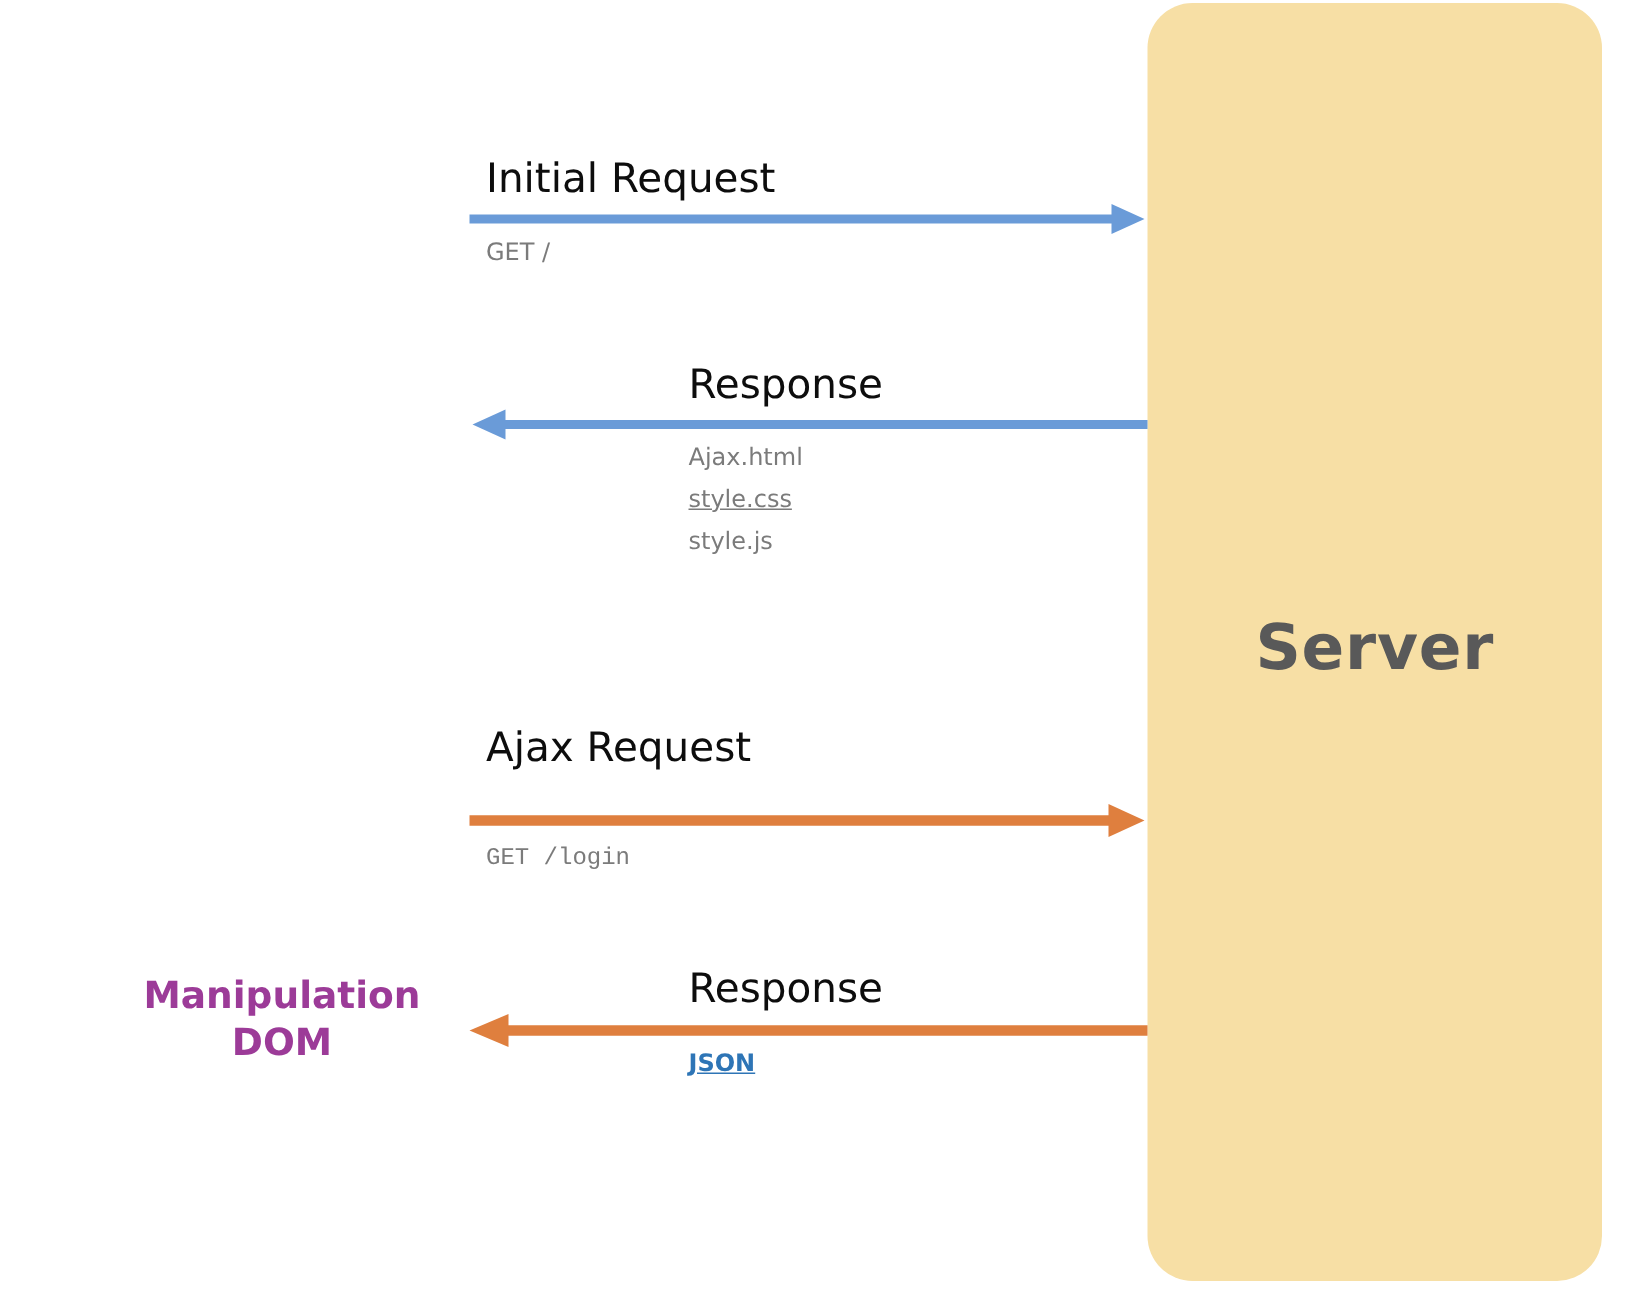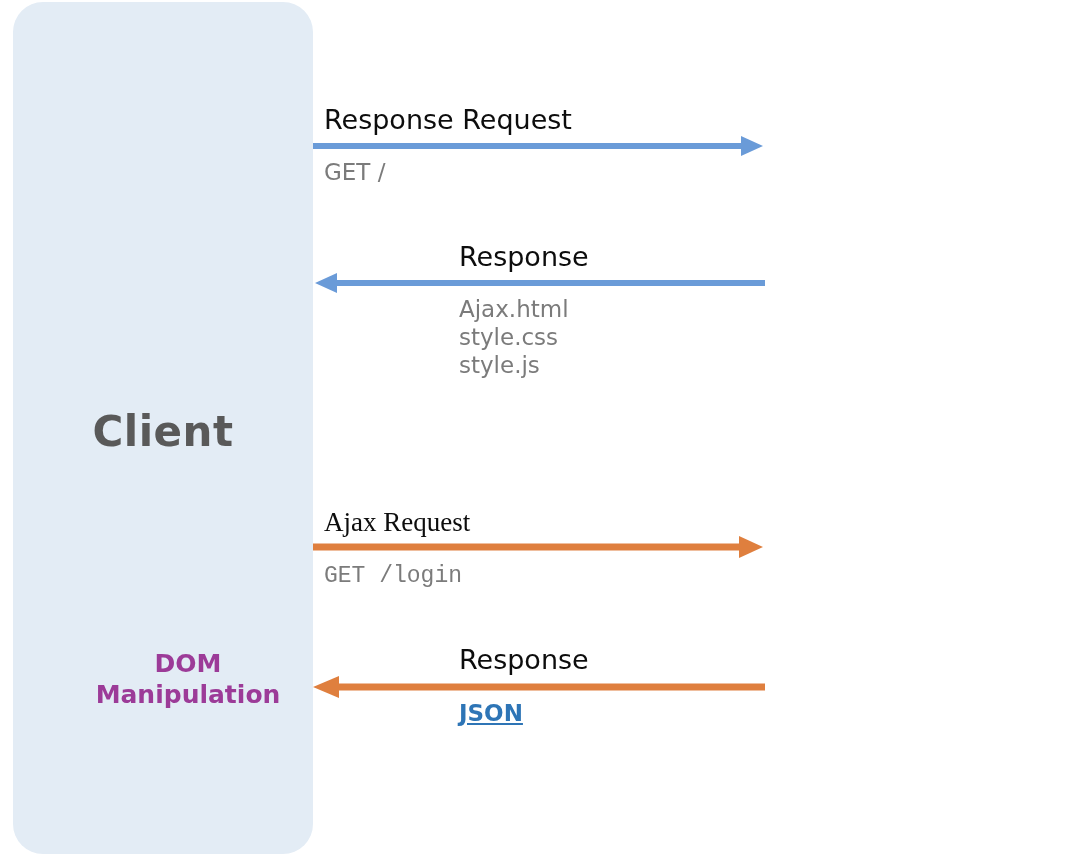--- a/index.html
+++ b/index.html
@@ -56,21 +56,21 @@
   }
   .msg-title {
     position: absolute;
     font-size: 27px;
     color: #0d0d0d;
     white-space: nowrap;
     line-height: 1;
   }
   .msg-sub {
     position: absolute;
-    font-size: 23px;
+    font-size: 16px;
     color: #7b7b7b;
     white-space: nowrap;
     line-height: 1.18;
   }
   .msg-sub.json-note {
     color: #2e75b6;
     font-weight: bold;
     text-decoration: underline;
   }
   .align-left  { text-align: left; }
@@ -92,51 +92,51 @@
     font-weight: bold;
     color: #9c3b98;
     line-height: 1.25;
   }
 </style>
 </head>
 <body>
 
 <div id="diagram">
 
-  <div id="client-panel" class="panel">
-    <div id="client-label" class="panel-label">Client</div>
+
+  <div id="server-panel" class="panel">
+    <div id="server-label" class="panel-label">Server</div>
   </div>
 
-
   <div class="message">
-    <div class="msg-title align-left" style="left:324px; top:106px;">Response Request</div>
+    <div class="msg-title align-left" style="left:324px; top:106px;">Initial Request</div>
 
     <svg class="arrow-svg" style="left:311px; top:133px;" width="456" height="26">
       <line x1="2" y1="13" x2="434" y2="13" stroke="#6a9bd8" stroke-width="6"></line>
       <polygon points="430,3 452,13 430,23" fill="#6a9bd8"></polygon>
     </svg>
 
     <div class="msg-sub align-left" style="left:324px; top:159px;">GET /</div>
   </div>
 
   <div class="message">
     <div class="msg-title align-right" style="left:459px; top:243px; width:295px;">Response</div>
 
     <svg class="arrow-svg" style="left:311px; top:270px;" width="456" height="26">
       <line x1="22" y1="13" x2="454" y2="13" stroke="#6a9bd8" stroke-width="6"></line>
       <polygon points="26,3 4,13 26,23" fill="#6a9bd8"></polygon>
     </svg>
 
     <div class="msg-sub align-right" style="left:459px; top:296px; width:295px;">Ajax.html</div>
-    <div class="msg-sub align-right" style="left:459px; top:324px; width:295px;">style.css</div>
+    <div class="msg-sub align-right" style="left:459px; top:324px; width:295px;text-decoration:underline;">style.css</div>
     <div class="msg-sub align-right" style="left:459px; top:352px; width:295px;">style.js</div>
   </div>
 
   <div class="message">
-    <div class="msg-title align-left" style="left:324px; top:509px;font-family:Liberation Serif, serif;">Ajax Request</div>
+    <div class="msg-title align-left" style="left:324px; top:485px;">Ajax Request</div>
 
     <svg class="arrow-svg" style="left:311px; top:533px;" width="456" height="28">
       <line x1="2" y1="14" x2="432" y2="14" stroke="#df7f3e" stroke-width="7"></line>
       <polygon points="428,3 452,14 428,25" fill="#df7f3e"></polygon>
     </svg>
 
     <div class="msg-sub align-left" style="left:324px; top:563px;font-family:Liberation Mono, monospace;">GET /login</div>
   </div>
 
   <div class="message">
@@ -144,17 +144,17 @@
 
     <svg class="arrow-svg" style="left:309px; top:673px;" width="458" height="28">
       <line x1="26" y1="14" x2="456" y2="14" stroke="#df7f3e" stroke-width="7"></line>
       <polygon points="30,3 4,14 30,25" fill="#df7f3e"></polygon>
     </svg>
 
     <div class="msg-sub json-note align-right" style="left:459px; top:700px; width:295px;">JSON</div>
   </div>
 
   <div id="dom-note">
+    <div>Manipulation</div>
     <div>DOM</div>
-    <div>Manipulation</div>
   </div>
 
 </div>
 
 </body></html>

